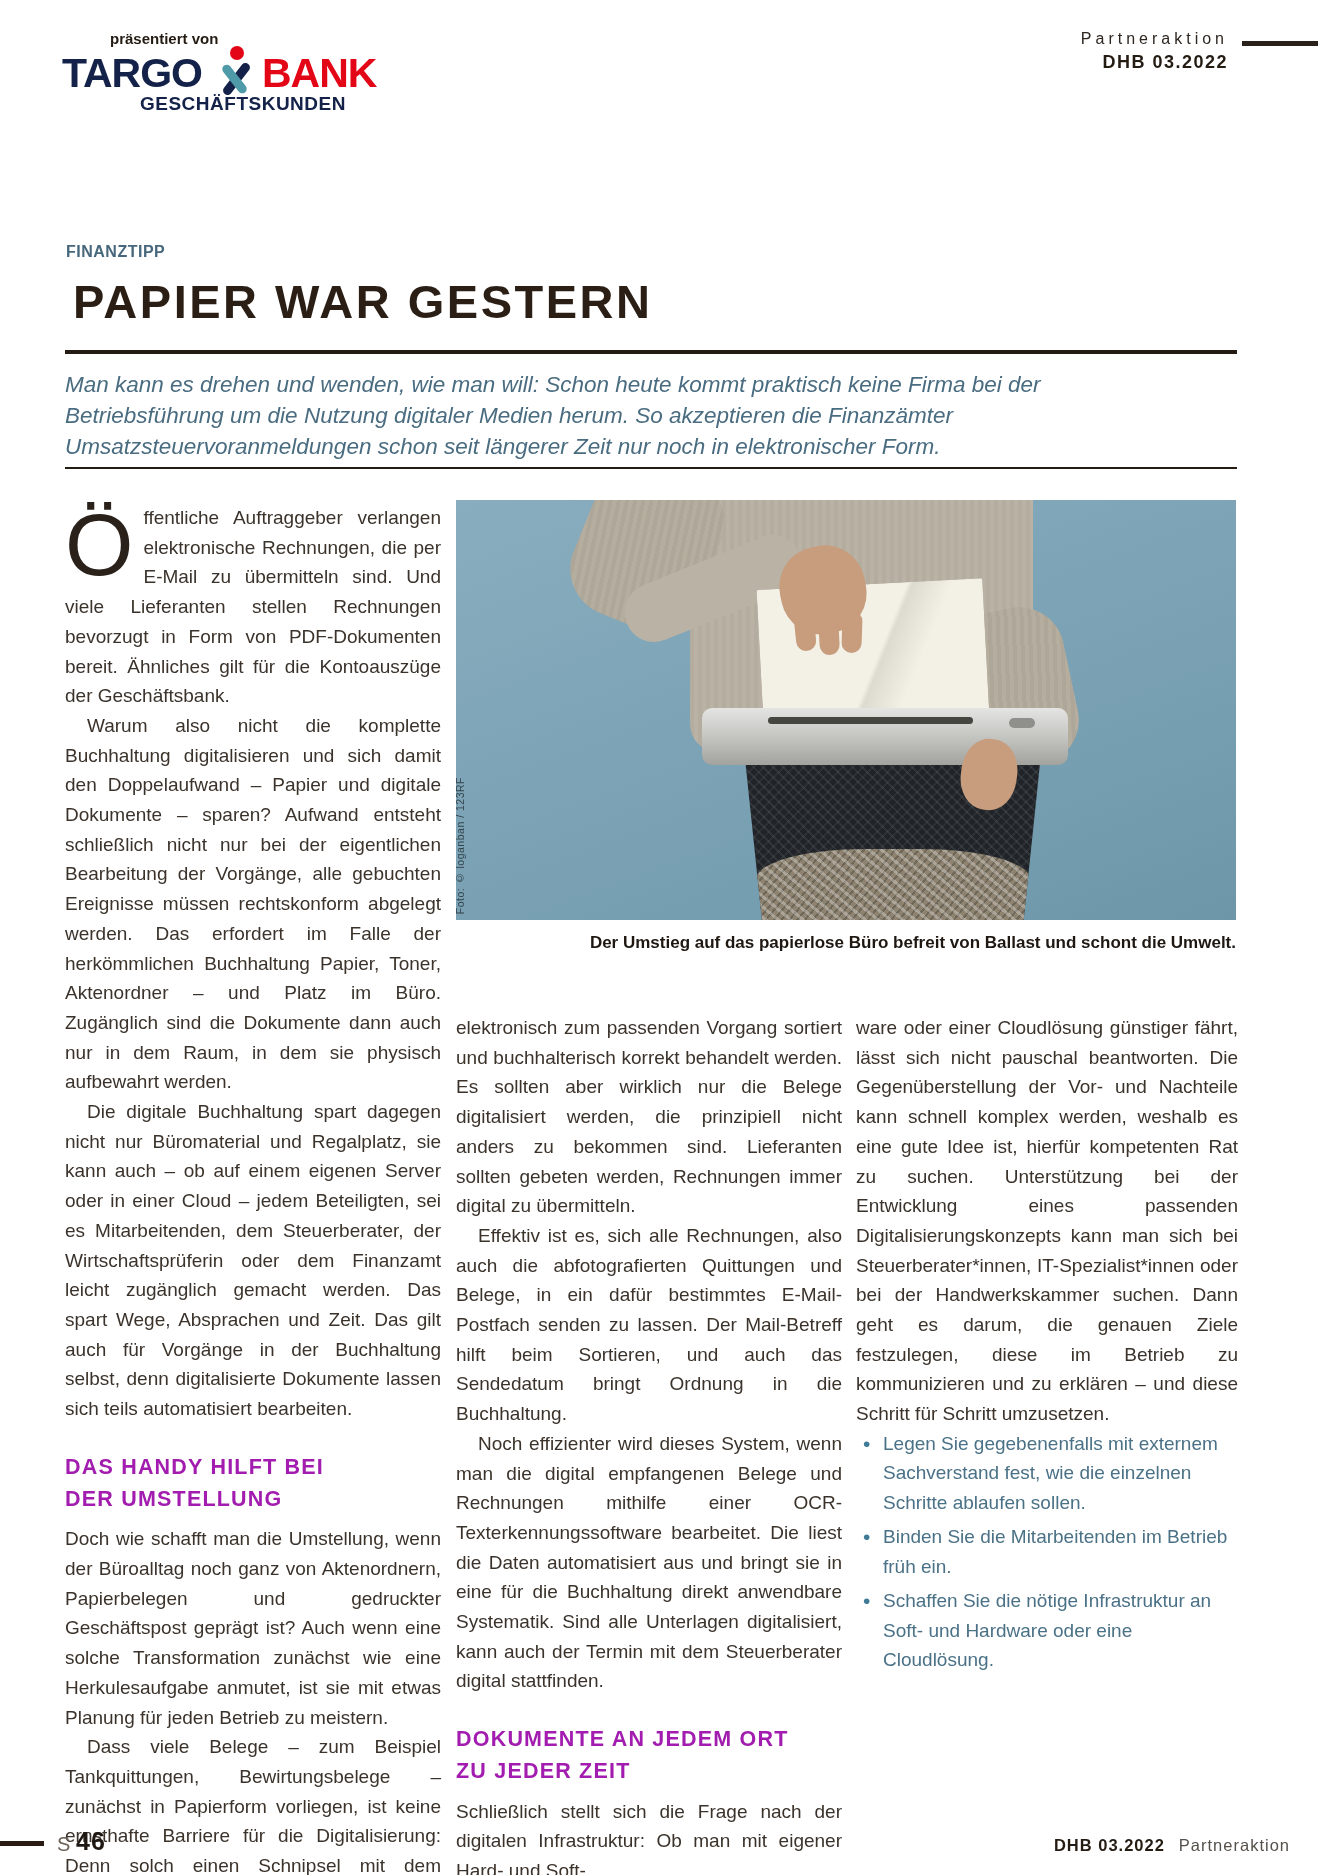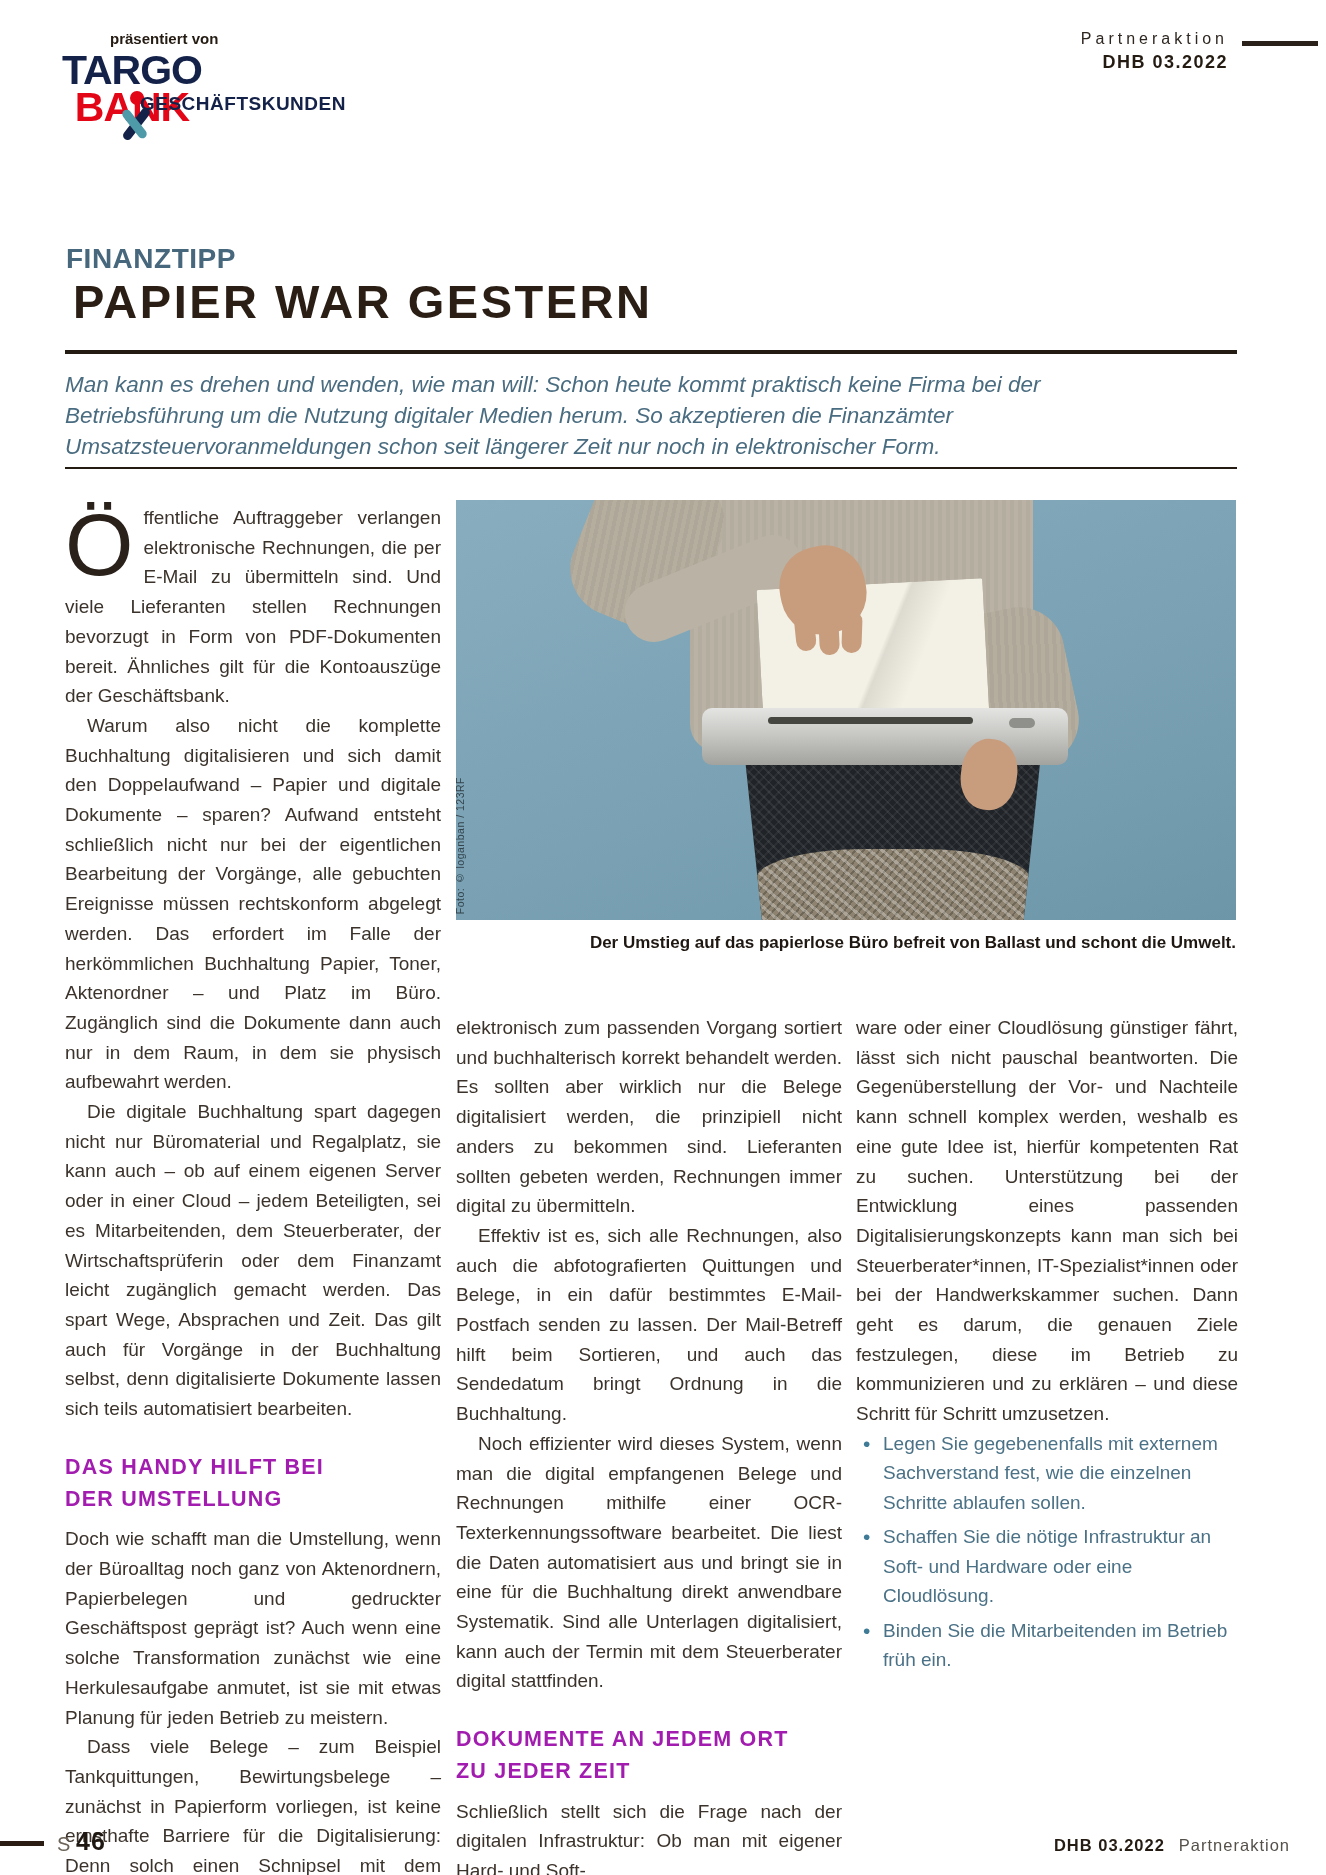--- a/index.html
+++ b/index.html
@@ -4,33 +4,33 @@
 <style>
   * { margin:0; padding:0; box-sizing:border-box; }
   html,body { background:#e8e8e8; }
   .page {
     position:relative; width:1326px; height:1875px; background:#ffffff;
     font-family:"Liberation Sans", sans-serif; color:#3b332b; overflow:hidden;
     margin:0 auto;
   }
   
   .presented { position:absolute; left:66px; top:30px; font-size:15px; font-weight:bold; color:#241b12;margin-left:44px; }
-  .logo-row { position:absolute; left:62px; top:50px; display:flex; align-items:center; height:44px;flex-direction:column; }
+  .logo-row { position:absolute; left:62px; top:50px; display:flex; align-items:flex-end; height:44px; }
   .logo-targo { font-size:41px; font-weight:bold; letter-spacing:-1px; color:#14224a; line-height:1; }
   .logo-x { position:relative; width:52px; height:52px; margin:0 2px -4px 6px; }
   .logo-x .bar1 { position:absolute; left:24px; top:14px; width:9px; height:38px; background:#14224a; border-radius:5px; transform:rotate(38deg); }
   .logo-x .bar2 { position:absolute; left:22px; top:16px; width:9px; height:34px; background:#4f9aa8; border-radius:5px; transform:rotate(-38deg); }
   .logo-x .dot { position:absolute; left:22px; top:0; width:14px; height:14px; background:#e30617; border-radius:50%; }
   .logo-bank { font-size:41px; font-weight:bold; letter-spacing:-1px; color:#e30617; line-height:1; }
   .logo-sub { position:absolute; left:140px; top:93px; font-size:19px; font-weight:bold; letter-spacing:0.5px; color:#14224a; }
   .partner-top { position:absolute; right:98px; top:30px; font-size:16px; letter-spacing:4px; color:#2e2620; }
   .issue-top { position:absolute; right:98px; top:52px; font-size:18px; font-weight:bold; letter-spacing:1.5px; color:#241b12; }
   .header-dash { position:absolute; right:8px; top:41px; width:76px; height:5px; background:#2a211a; }
   
-  .kicker { position:absolute; left:66px; top:243px; font-size:28px; font-weight:bold; letter-spacing:0.5px; color:#47677c; }
+  .kicker { position:absolute; left:66px; top:243px; font-size:16px; font-weight:bold; letter-spacing:0.5px; color:#47677c; }
   .title { position:absolute; left:73px; top:274px; font-size:47px; font-weight:bold; letter-spacing:2.5px; color:#2a1e15; }
   .rule-thick { position:absolute; left:65px; top:350px; width:1172px; height:4px; background:#241b12; }
   .intro { position:absolute; left:65px; top:369px; width:1015px; font-size:22.5px; font-style:italic; line-height:31px; color:#4a6c80; }
   .rule-thin { position:absolute; left:65px; top:467px; width:1172px; height:2px; background:#241b12; }
   
   .photo { position:absolute; left:456px; top:500px; width:780px; height:420px; overflow:hidden;
            background:linear-gradient(160deg,#88adbf 0%,#7aa2b4 55%,#6d97a9 100%); }
   .torso { position:absolute; left:30%; top:-2%; width:44%; height:62%; background:#bab3a5; border-radius:0 0 28px 28px;
            background-image:repeating-linear-gradient(90deg, rgba(0,0,0,0.035) 0 4px, transparent 4px 8px); }
   .sleeve-left-upper { position:absolute; left:16%; top:-8%; width:17%; height:38%; background:#b5ae9f; border-radius:48px; transform:rotate(22deg);
@@ -144,22 +144,22 @@
     <p class="indent">Effektiv ist es, sich alle Rechnungen, also auch die abfotografierten Quittungen und Belege, in ein dafür bestimmtes E-Mail-Postfach senden zu lassen. Der Mail-Betreff hilft beim Sortieren, und auch das Sendedatum bringt Ordnung in die Buchhaltung.</p>
     <p class="indent">Noch effizienter wird dieses System, wenn man die digital empfangenen Belege und Rechnungen mithilfe einer OCR-Texterkennungssoftware bearbeitet. Die liest die Daten automatisiert aus und bringt sie in eine für die Buchhaltung direkt anwendbare Systematik. Sind alle Unterlagen digitalisiert, kann auch der Termin mit dem Steuerberater digital stattfinden.</p>
     <h3 class="col-heading">DOKUMENTE AN JEDEM ORT ZU JEDER ZEIT</h3>
     <p>Schließlich stellt sich die Frage nach der digitalen Infrastruktur: Ob man mit eigener Hard- und Soft-</p>
   </div>
 
   <div class="col col3">
     <p>ware oder einer Cloudlösung günstiger fährt, lässt sich nicht pauschal beantworten. Die Gegenüberstellung der Vor- und Nachteile kann schnell komplex werden, weshalb es eine gute Idee ist, hierfür kompetenten Rat zu suchen. Unterstützung bei der Entwicklung eines passenden Digitalisierungskonzepts kann man sich bei Steuerberater*innen, IT-Spezialist*innen oder bei der Handwerkskammer suchen. Dann geht es darum, die genauen Ziele festzulegen, diese im Betrieb zu kommunizieren und zu erklären – und diese Schritt für Schritt umzusetzen.</p>
     <ul class="checklist">
       <li>Legen Sie gegebenenfalls mit externem Sachverstand fest, wie die einzelnen Schritte ablaufen sollen.</li>
+      <li>Binden Sie die Mitarbeitenden im Betrieb früh ein.</li>
       <li>Schaffen Sie die nötige Infrastruktur an Soft- und Hardware oder eine Cloudlösung.</li>
-      <li>Binden Sie die Mitarbeitenden im Betrieb früh ein.</li>
     </ul>
   </div>
 
   <div class="footer-dash"></div>
   <div class="page-prefix">S</div>
   <div class="page-number">46</div>
   <div class="footer-right">
     <span class="footer-issue">DHB 03.2022</span>
     <span class="footer-partner">Partneraktion</span>
   </div>

